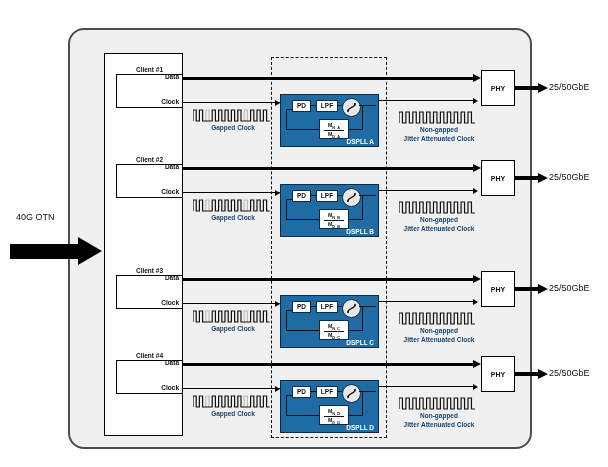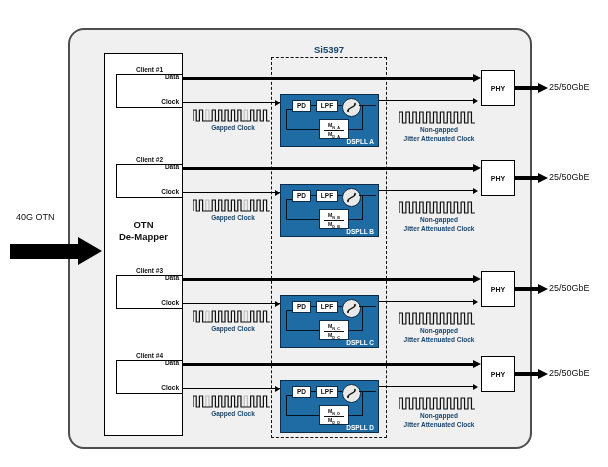--- a/index.html
+++ b/index.html
@@ -266,28 +266,23 @@
 
 <div id="stage">
 
 
   <div class="muxponder-card"></div>
 
   <div class="in-lbl">40G OTN</div>
   <div class="thick-in"></div>
   <div class="thick-in-arrow"></div>
 
-  <div class="si-title">Si5397</div>
   <div class="si-box"></div>
 
   <div class="demapper"></div>
-  <div class="demapper-label">
-    <div>OTN</div>
-    <div>De-Mapper</div>
-  </div>
 
   <div id="channels">
       <div class="client-cap" style="top:66px">Client #1</div>
       <div class="client-box" style="top:74px"></div>
       <div class="port-label" style="left:120px;top:73px;width:59px">Data</div>
       <div class="port-label" style="left:120px;top:98px;width:59px">Clock</div>
       <div class="data-line" style="top:77px;width:294px"></div>
       <div class="arrow-r" style="left:473px;top:74px"></div>
       <div class="clk-line" style="top:102px;width:99px"></div>
       <div class="arrow-r sm" style="left:275px;top:99.5px"></div>

